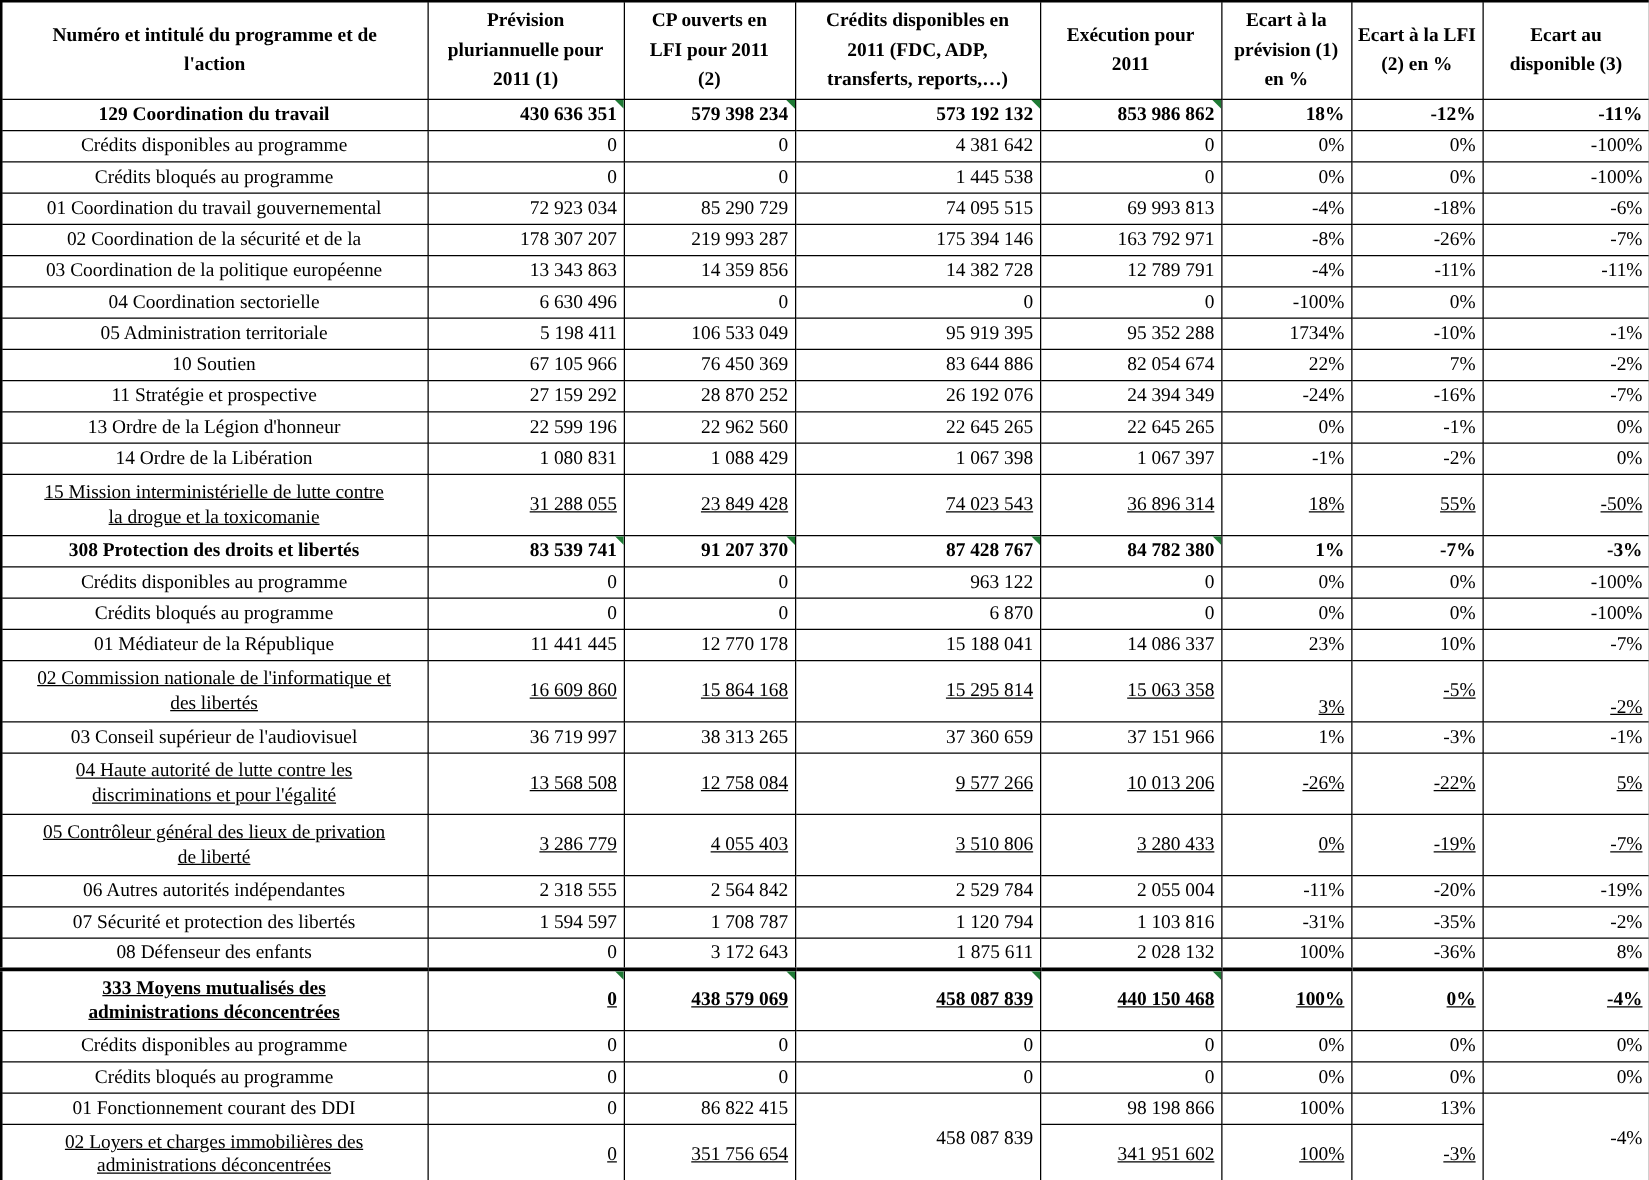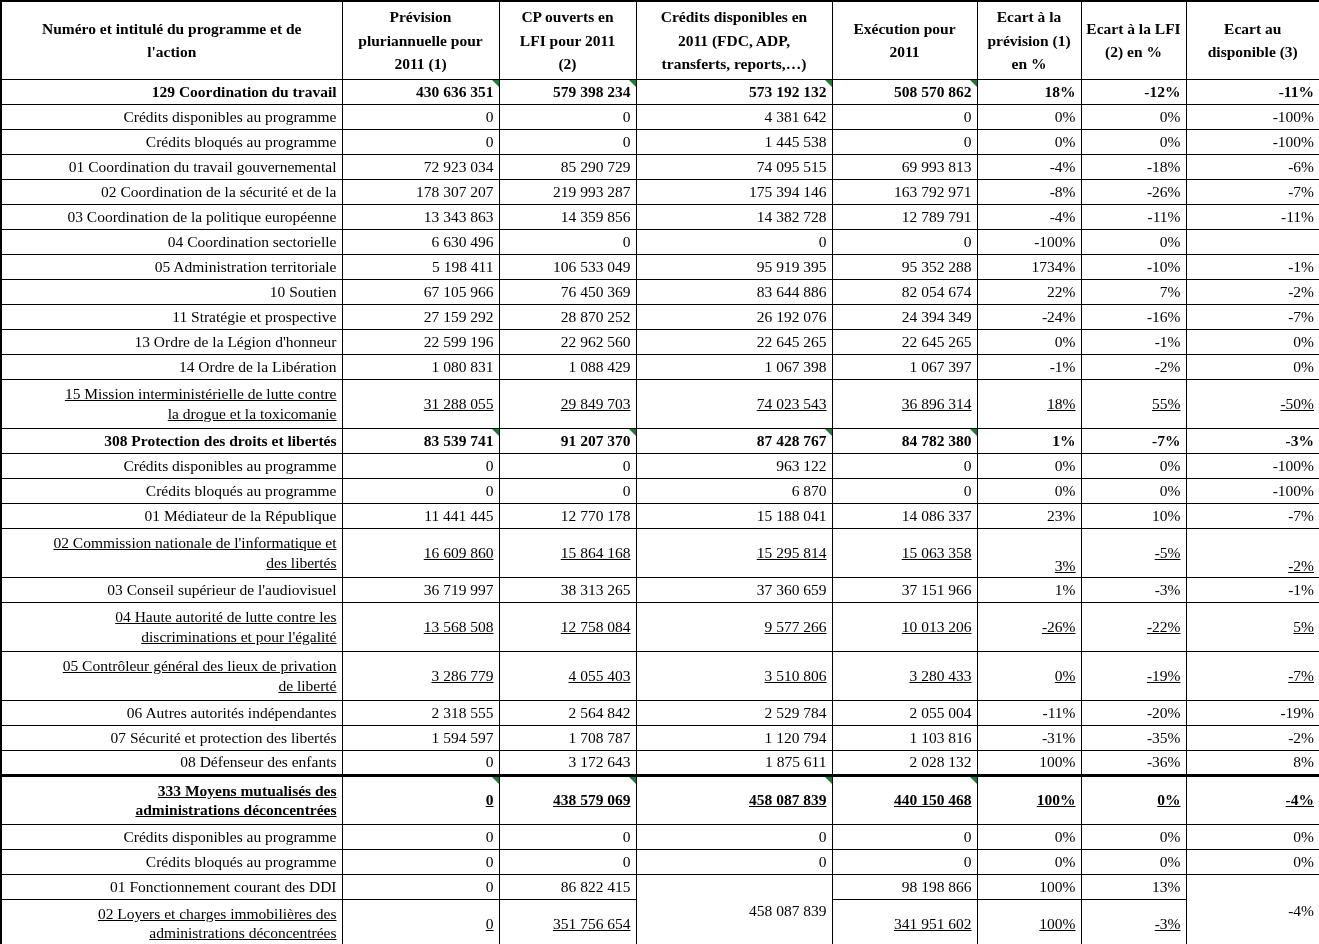--- a/index.html
+++ b/index.html
@@ -30,21 +30,21 @@
   }
 
   tbody td {
     height: 25px;
     font-size: 15.5px;
     vertical-align: middle;
     line-height: 1.25;
     padding: 1px 5px 1px 4px;
     position: relative;
   }
-  td.label { text-align: right; white-space: pre-line; }
+  td.label { text-align: center; white-space: pre-line; }
   td.num   { text-align: right; white-space: nowrap; }
 
   tr.r-program { font-weight: bold; }
   tr.r-meta td.label { }
   tr.tall { height: 49px; text-decoration: underline; }
   tr.thick-top td { border-top: 3px solid #000; }
 
   .comment-marker {
     position: absolute;
     top: 0; right: 0;
@@ -90,21 +90,21 @@
         <th><span>Ecart au
 disponible (3)</span></th>
       </tr>
   </thead>
   <tbody>
       <tr class="r-program">
         <td class="label"><span>129 Coordination du travail</span></td>
         <td class="num"><span>430 636 351</span><span class="comment-marker" style="border-top-color: rgb(30, 122, 52);"></span></td>
         <td class="num"><span>579 398 234</span><span class="comment-marker" style="border-top-color: rgb(30, 122, 52);"></span></td>
         <td class="num"><span>573 192 132</span><span class="comment-marker" style="border-top-color: rgb(30, 122, 52);"></span></td>
-        <td class="num"><span>508 570 862</span><span class="comment-marker" style="border-top-color: rgb(30, 122, 52);"></span></td>
+        <td class="num"><span>853 986 862</span><span class="comment-marker" style="border-top-color: rgb(30, 122, 52);"></span></td>
         <td class="num"><span>18%</span></td>
         <td class="num"><span>-12%</span></td>
         <td class="num"><span>-11%</span></td>
       </tr>
       <tr class="r-meta">
         <td class="label"><span>Crédits disponibles au programme</span></td>
         <td class="num"><span>0</span></td>
         <td class="num"><span>0</span></td>
         <td class="num"><span>4 381 642</span></td>
         <td class="num"><span>0</span></td>
@@ -209,21 +209,21 @@
         <td class="num"><span>1 067 398</span></td>
         <td class="num"><span>1 067 397</span></td>
         <td class="num"><span>-1%</span></td>
         <td class="num"><span>-2%</span></td>
         <td class="num"><span>0%</span></td>
       </tr>
       <tr class="r-action tall">
         <td class="label"><span>15 Mission interministérielle de lutte contre
 la drogue et la toxicomanie</span></td>
         <td class="num"><span>31 288 055</span></td>
-        <td class="num"><span>29 849 703</span></td>
+        <td class="num"><span>23 849 428</span></td>
         <td class="num"><span>74 023 543</span></td>
         <td class="num"><span>36 896 314</span></td>
         <td class="num"><span>18%</span></td>
         <td class="num"><span>55%</span></td>
         <td class="num"><span>-50%</span></td>
       </tr>
       <tr class="r-program">
         <td class="label"><span>308 Protection des droits et libertés</span></td>
         <td class="num"><span>83 539 741</span><span class="comment-marker" style="border-top-color: rgb(30, 122, 52);"></span></td>
         <td class="num"><span>91 207 370</span><span class="comment-marker" style="border-top-color: rgb(30, 122, 52);"></span></td>

